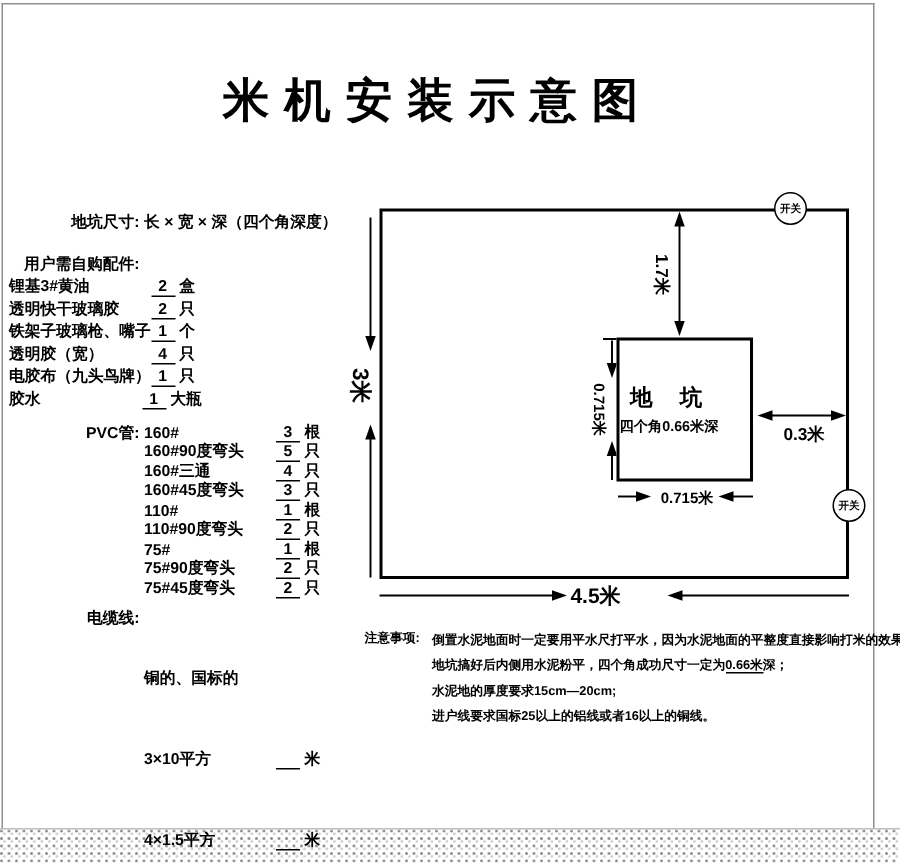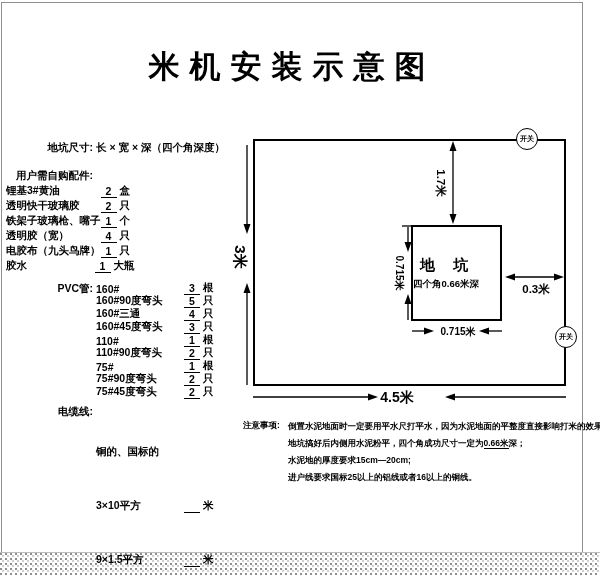--- a/index.html
+++ b/index.html
@@ -205,21 +205,21 @@
       </div>
       <div>
 
           <div class="mrow">
             <span class="mname">3×10平方</span>
             <span class="mqty"></span>
             <span class="munit">米</span>
           </div>
 
           <div class="mrow">
-            <span class="mname">9×1.5平方</span>
+            <span class="mname">4×1.5平方</span>
             <span class="mqty"></span>
             <span class="munit">米</span>
           </div>
 
           <div class="mrow">
             <span class="mname">3×4平方</span>
             <span class="mqty"></span>
             <span class="munit">米</span>
           </div>
         </div>

